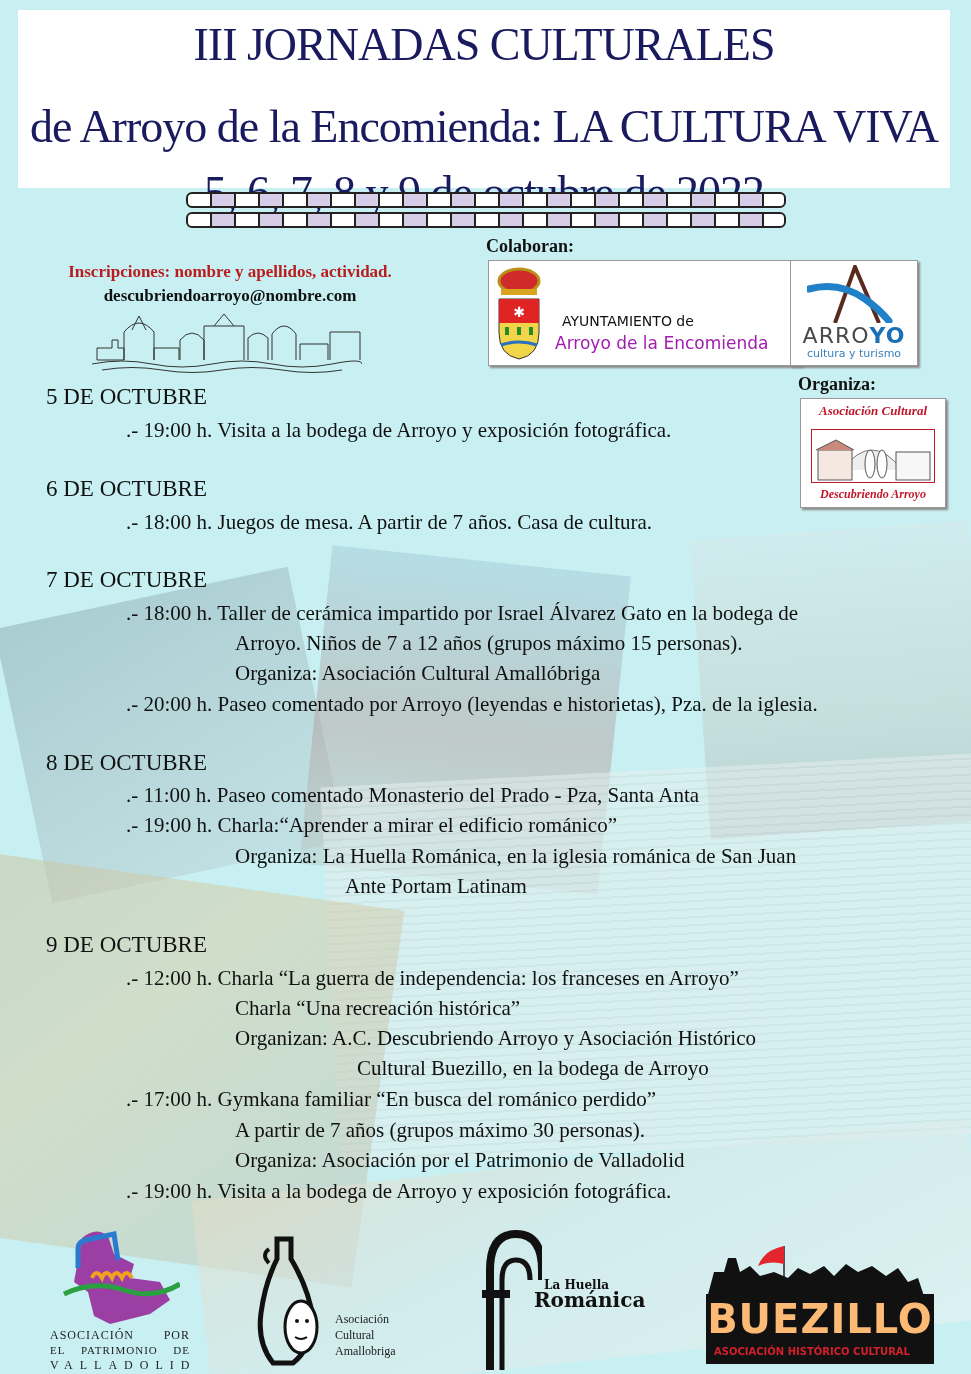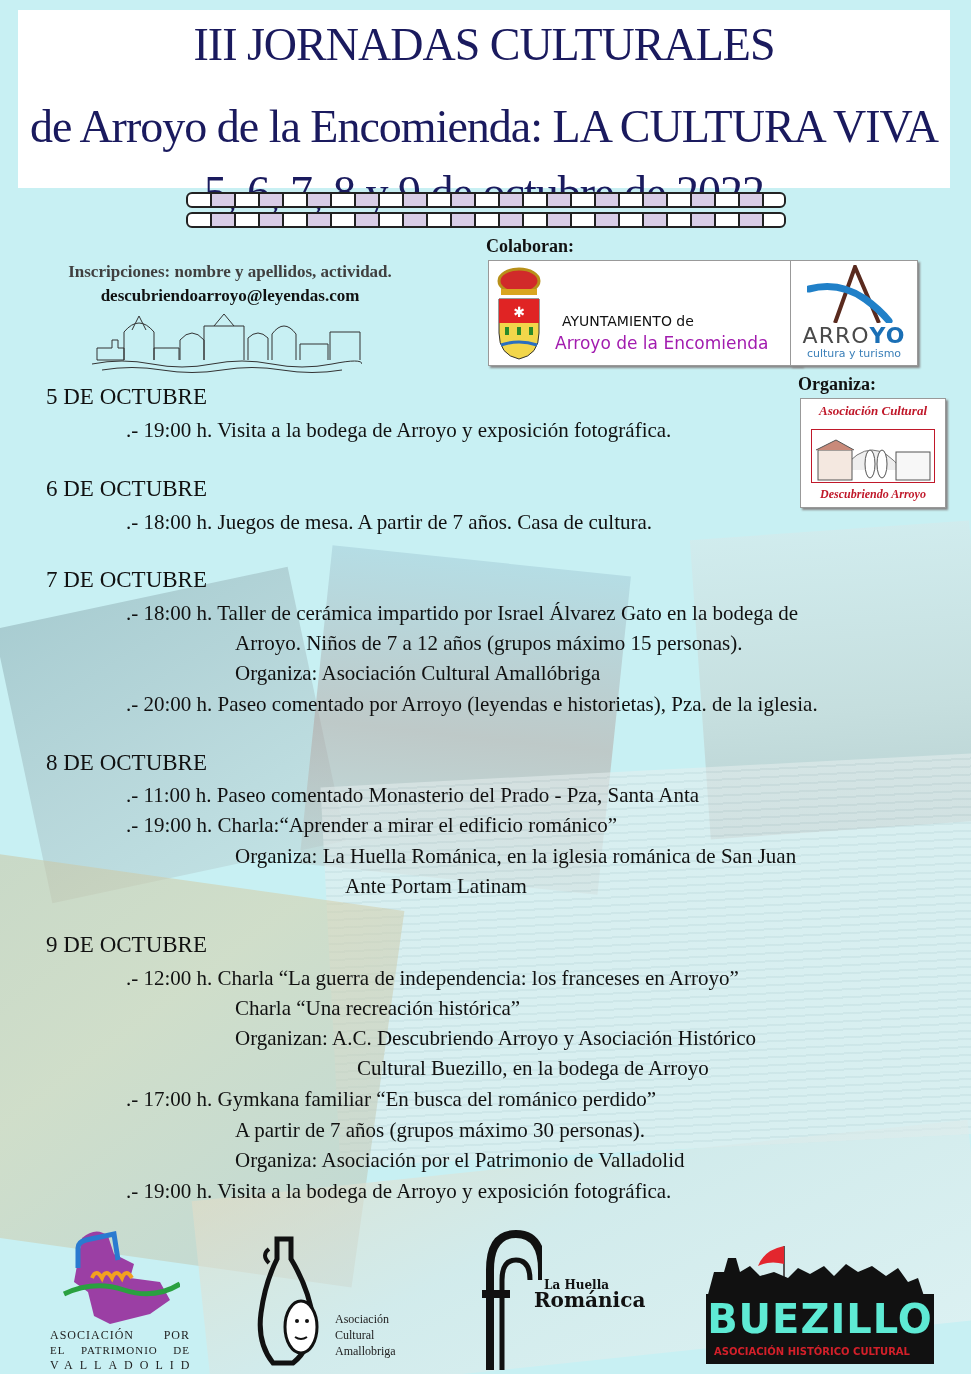--- a/index.html
+++ b/index.html
@@ -57,21 +57,21 @@
   .brick-row {
     height: 12px; margin-bottom: 4px; border: 2px solid #222; border-radius: 6px;
     background: repeating-linear-gradient(90deg, #ffffff 0 22px, #222 22px 24px, #d8cde6 24px 46px, #222 46px 48px);
   }
 
   
   .inscr {
     position: absolute; left: 30px; top: 262px; width: 400px; text-align: center;
     font-family: "Liberation Serif", serif; font-weight: bold;
   }
-  .inscr-title { color: #404040; font-size: 17px; }
+  .inscr-title { color: #b91c1c; font-size: 17px; }
   .inscr-email { color: #111; font-size: 17px; margin-top: 4px; }
   .town-sketch { position: absolute; left: 92px; top: 308px; width: 270px; height: 66px; }
 
   
   .colab-label { position: absolute; left: 486px; top: 236px; font-weight: bold; font-size: 18px; color: #111; }
   .logo-ayto {
     position: absolute; left: 488px; top: 260px; width: 312px; height: 104px;
     background: #fff; border: 1px solid #999; box-shadow: 2px 2px 2px #888;
   }
   .ayto-shield { position: absolute; left: 4px; top: 2px; width: 52px; height: 100px; }
@@ -120,21 +120,21 @@
 
   .f-huella { position: absolute; left: 482px; top: 1230px; width: 160px; height: 140px; }
   .huella-arch { position: absolute; left: 0; top: 0; width: 60px; height: 140px; }
   .huella-text { position: absolute; left: 52px; top: 48px; font-family: "DejaVu Serif", serif; font-weight: bold; color: #111; }
   .huella-text .t1 { font-size: 12px; padding-left: 10px; }
   .huella-text .t2 { font-size: 20px; margin-top: -4px; }
 
   .f-buezillo { position: absolute; left: 706px; top: 1242px; width: 228px; height: 124px; }
   .buez-sil { position: absolute; left: 0; top: 0; width: 228px; height: 60px; }
   .buez-box { position: absolute; left: 0; top: 52px; width: 228px; height: 70px; background: #111; }
-  .buez-name { position: absolute; left: 0; width: 228px; top: 2px; text-align: center; color: #5eead4; font-family: "DejaVu Sans", sans-serif; font-weight: bold; font-size: 40px; letter-spacing: 1px; }
+  .buez-name { position: absolute; left: 0; width: 228px; top: 2px; text-align: center; color: #fdba74; font-family: "DejaVu Sans", sans-serif; font-weight: bold; font-size: 40px; letter-spacing: 1px; }
   .buez-sub { position: absolute; left: 0; width: 212px; top: 52px; text-align: center; color: #d3202a; font-family: "DejaVu Sans", sans-serif; font-weight: bold; font-size: 10px; }
 </style>
 </head>
 <body>
 
 <div class="bg-layer bg-photo-left"></div>
 <div class="bg-layer bg-photo-building"></div>
 <div class="bg-layer bg-photo-house"></div>
 <div class="bg-layer bg-newspaper"></div>
 <div class="bg-layer bg-aerial"></div>
@@ -146,21 +146,21 @@
   <div class="title-line3">5, 6, 7, 8 y 9 de octubre de 2022</div>
 </div>
 
 <div class="divider">
   <div class="brick-row"></div>
   <div class="brick-row"></div>
 </div>
 
 <div class="inscr">
   <div class="inscr-title">Inscripciones: nombre y apellidos, actividad.</div>
-  <div class="inscr-email">descubriendoarroyo@leyendas.com</div>
+  <div class="inscr-email">descubriendoarroyo@nombre.com</div>
 </div>
 <svg class="town-sketch" viewBox="0 0 270 66">
   <g fill="none" stroke="#333" stroke-width="1">
     <path d="M5 40 h15 v-8 h6 v8 h6 v12 h-27 z"></path>
     <path d="M32 52 v-28 q15 -18 30 0 v28"></path>
     <path d="M40 22 l7 -14 l7 14"></path>
     <path d="M62 52 v-12 h25 v12"></path>
     <path d="M88 52 v-20 q12 -14 24 0 v20"></path>
     <path d="M112 52 v-34 h40 v34"></path>
     <path d="M122 18 l10 -12 l10 12"></path>

